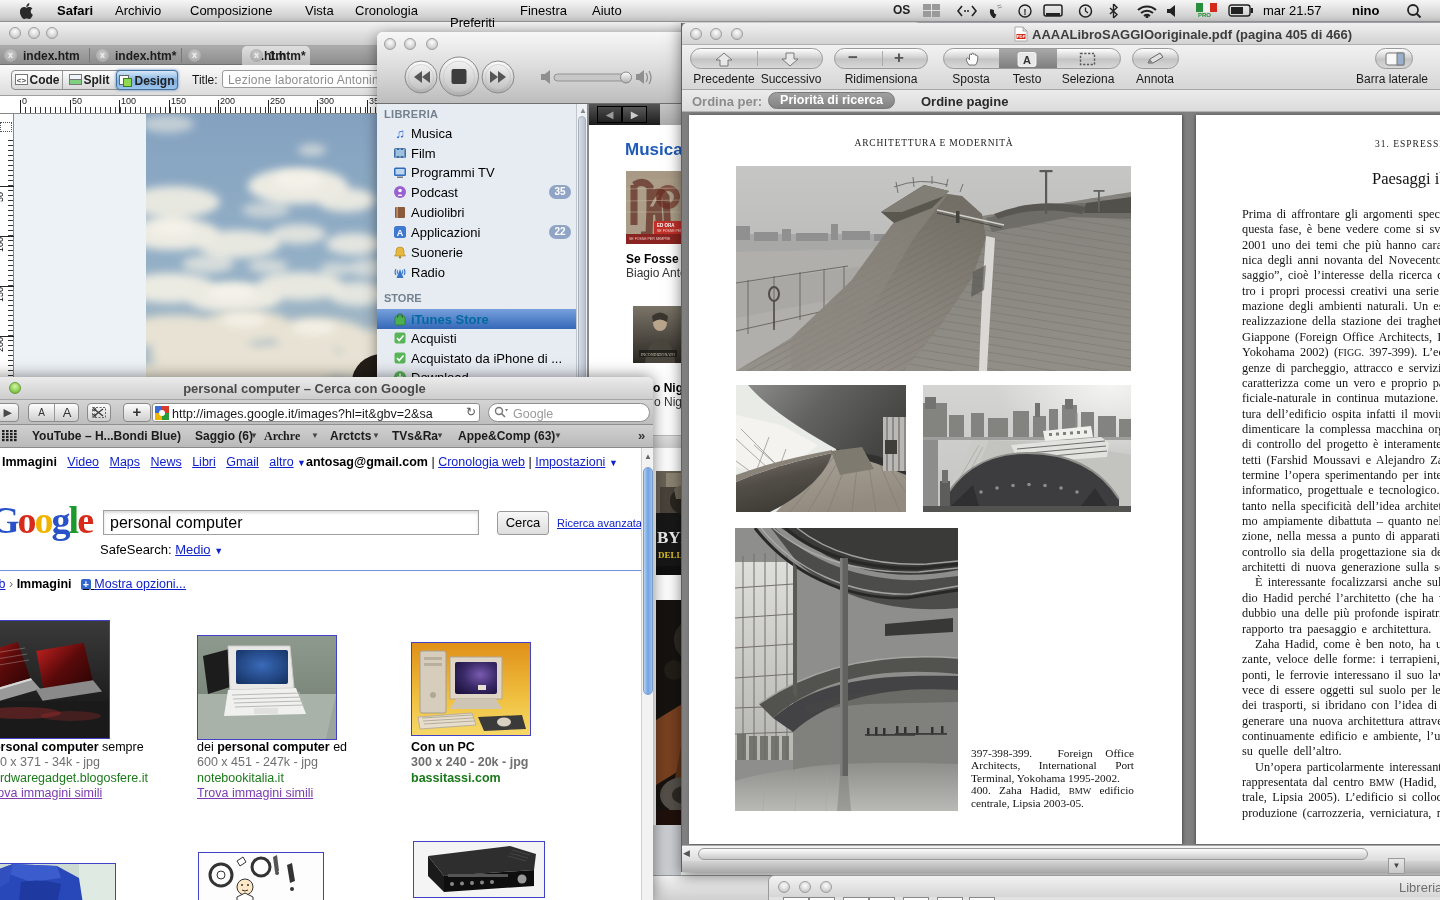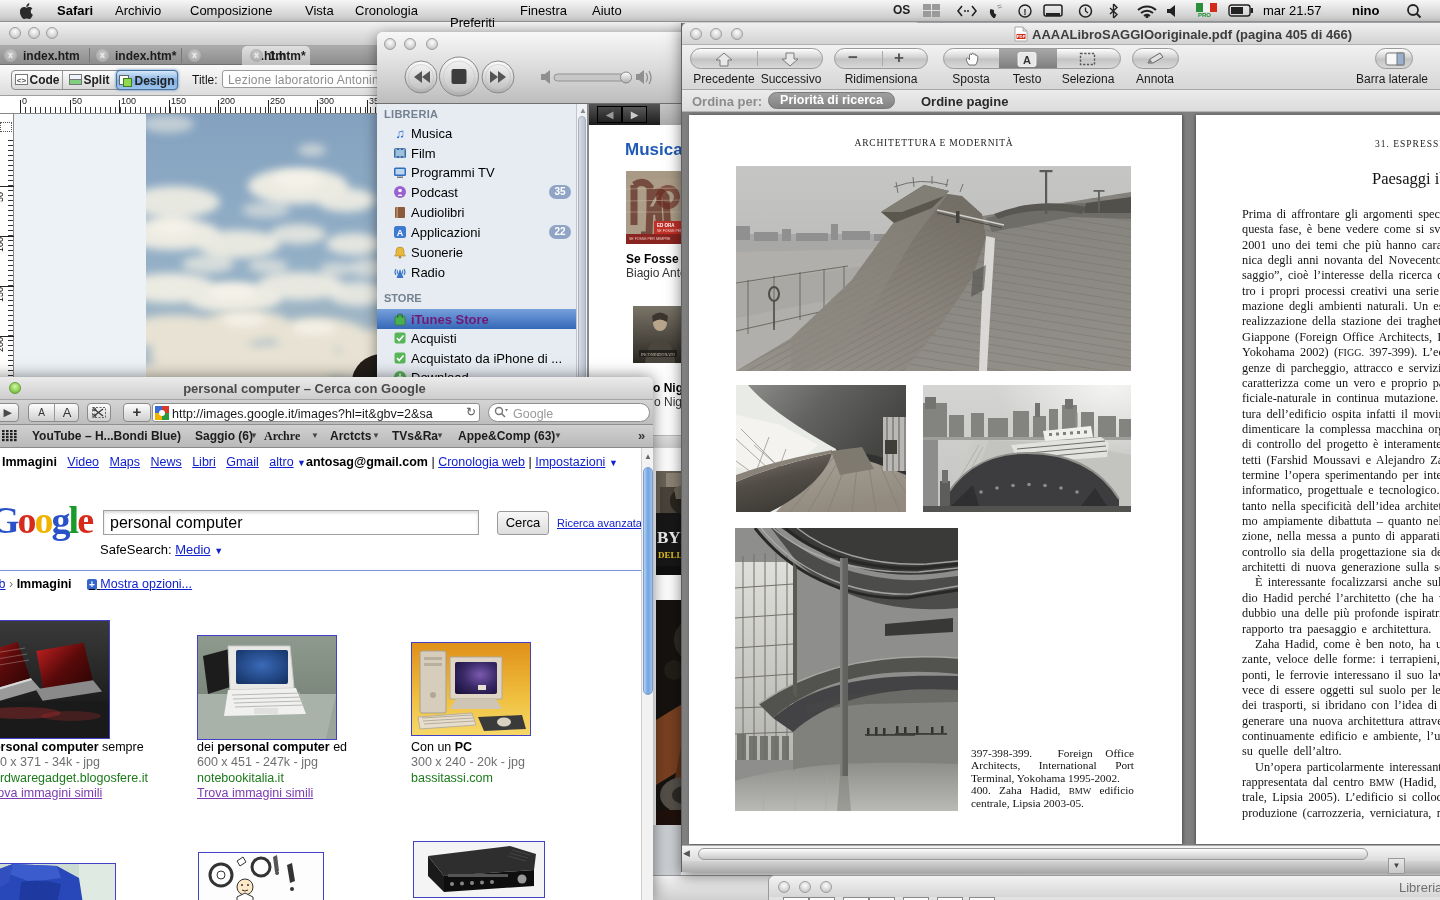--- a/index.html
+++ b/index.html
@@ -295,21 +295,21 @@
 </div>
 <div class="abs" style="left:7px;top:188px;font-size:11px;font-weight:bold;color:#73818f;">STORE</div>
 <div class="abs" style="left:0;top:205px;width:199px;height:20px;background:linear-gradient(#77a0dc,#3568b8);"></div>
 <div class="sbrow" style="top:205px;">
           <span class="sbic" style="padding:0;">
             <svg width="14" height="14">
               <rect x="2" y="4" width="10" height="9" rx="1.5" fill="#4caf50" stroke="#2a7a2e" stroke-width="0.7"></rect>
               <path d="M4.5 6 v-1.5 a2.5 2.5 0 0 1 5 0 V6" stroke="#2a7a2e" fill="none" stroke-width="1.2"></path>
             </svg>
           </span>
-          <span class="lbl" style="color:#701a75;font-weight:bold;">iTunes Store</span>
+          <span class="lbl" style="color:#0369a1;font-weight:bold;">iTunes Store</span>
         </div>
 <div class="sbrow" style="top:224px;">
           <span class="sbic" style="padding:0;">
             <svg width="14" height="14">
               <rect x="1.5" y="1.5" width="11" height="11" rx="2" fill="#58b558"></rect>
               <path d="M4 7 l2.2 2.5 L10.5 4.5" stroke="#fff" stroke-width="1.6" fill="none"></path>
             </svg>
           </span>
           <span class="lbl">Acquisti</span>
         </div>
@@ -490,21 +490,21 @@
 </div>
 <div class="abs" id="sfc" style="left:0;top:71px;width:685px;height:452px;background:#fff;overflow:hidden;">
 <div class="abs nw" style="left:46px;top:7px;font-size:12.5px;"><b>Immagini</b>&nbsp;&nbsp; <span class="blue">Video</span>&nbsp;&nbsp; <span class="blue">Maps</span>&nbsp;&nbsp; <span class="blue">News</span>&nbsp;&nbsp; <span class="blue">Libri</span>&nbsp;&nbsp; <span class="blue">Gmail</span>&nbsp;&nbsp; <span class="blue">altro</span> <span style="color:#1122cc;font-size:9px;">▼</span><b>antosag@gmail.com</b> | <span class="blue">Cronologia web</span> | <span class="blue">Impostazioni</span> <span style="color:#1122cc;font-size:9px;">▼</span></div>
 <div class="abs serif" style="left:34px;top:50px;font-size:38px;font-weight:bold;letter-spacing:-2px;"><span style="color:#2a52c8;">G</span><span style="color:#d82a1a;">o</span><span style="color:#f0b400;">o</span><span style="color:#2a52c8;">g</span><span style="color:#1a9a2a;">l</span><span style="color:#d82a1a;">e</span></div>
 <div class="abs" style="left:147px;top:62px;width:376px;height:25px;border:1px solid #a0a0a0;box-sizing:border-box;box-shadow:inset 0 2px 3px rgba(0,0,0,.15);font-size:16px;color:#000;line-height:23px;padding-left:6px;">personal computer</div>
 <div class="abs" style="left:541px;top:63px;width:52px;height:24px;background:linear-gradient(#f8f8f8,#ddd);border:1px solid #9a9a9a;border-radius:3px;box-sizing:border-box;font-size:13px;color:#000;text-align:center;line-height:22px;">Cerca</div>
 <div class="abs blue nw" style="left:601px;top:69px;font-size:11px;">Ricerca avanzata</div>
 <div class="abs" style="left:144px;top:94px;font-size:13px;">SafeSearch: <span class="blue">Medio</span> <span style="color:#1122cc;font-size:9px;">▼</span></div>
 <div class="abs" style="left:0;top:122px;width:685px;height:1px;background:#7591d8;"></div>
 <div class="abs nw" style="left:24px;top:129px;font-size:12.5px;"><span class="blue">Web</span> <span style="color:#777;">›</span> <b>Immagini</b></div>
-<div class="abs nw" style="left:131px;top:129px;font-size:12.5px;text-decoration:underline;"><span style="color:#fff;background:#36c;font-size:10px;font-weight:bold;padding:0 2px;border-radius:2px;">+</span> <span class="blue">Mostra opzioni...</span></div>
+<div class="abs nw" style="left:125px;top:129px;font-size:12.5px;text-decoration:underline;"><span style="color:#fff;background:#36c;font-size:10px;font-weight:bold;padding:0 2px;border-radius:2px;">+</span> <span class="blue">Mostra opzioni...</span></div>
 <div class="gimg" style="left:4px;top:172px;width:148px;height:117px;">
 <svg width="148" height="117" viewBox="0 0 148 117">
 <defs>
               <linearGradient id="lap1" x1="0" y1="0" x2="0" y2="1">
                 <stop offset="0" stop-color="#3a3a3a"></stop>
                 <stop offset="1" stop-color="#101010"></stop>
               </linearGradient>
 <linearGradient id="lapr" x1="0" y1="0" x2="1" y2="1">
                 <stop offset="0" stop-color="#c02020"></stop>
                 <stop offset="0.5" stop-color="#5a0a0a"></stop>
@@ -587,21 +587,21 @@
               <line x1="10" y1="75" x2="60" y2="72"></line>
               <line x1="11" y1="78" x2="61" y2="75"></line>
               <line x1="12" y1="81" x2="62" y2="78"></line>
             </g>
 <path d="M66 74 L110 72 L114 86 L72 88 z" fill="#3a3a3a"></path>
 <ellipse cx="92" cy="79" rx="7" ry="4.5" fill="#d8d0c0"></ellipse>
 </svg>
         </div>
 <div class="cap" style="left:30px;top:292px;"><b>personal computer</b> sempre<br><span class="grey">370 x 371 - 34k - jpg</span><br><span class="green">hardwaregadget.blogosfere.it</span><br><span class="purp">Trova immagini simili</span></div>
 <div class="cap" style="left:241px;top:292px;">dei <b>personal computer</b> ed<br><span class="grey">600 x 451 - 247k - jpg</span><br><span class="green">notebookitalia.it</span><br><span class="purp">Trova immagini simili</span></div>
-<div class="cap" style="left:455px;top:292px;">Con un <b>PC</b><br><span class="grey">300 x 240 - 20k - jpg</span><br><span class="green">bassitassi.com</span></div>
+<div class="cap" style="left:455px;top:292px;font-weight:bold;">Con un <b>PC</b><br><span class="grey">300 x 240 - 20k - jpg</span><br><span class="green">bassitassi.com</span></div>
 <div class="gimg" style="left:4px;top:415px;width:154px;height:40px;">
 <svg width="154" height="40" viewBox="0 0 154 40">
 <rect width="154" height="40" fill="#ccdcd2"></rect>
 <rect x="118" y="0" width="36" height="40" fill="#dfeae2"></rect>
 <rect x="0" y="0" width="22" height="40" fill="#20201e"></rect>
 <path d="M22 40 L30 8 L52 0 L96 2 L118 14 L122 40 z" fill="#2847b8"></path>
 <path d="M52 0 L96 2 L100 14 L70 18 L48 10 z" fill="#3a5ccc"></path>
 <path d="M60 18 Q80 14 100 20 L96 40 L58 40 z" fill="#1e3aa0"></path>
 <path d="M30 8 L52 0 L48 18 L34 26 z" fill="#324fc0"></path>
 </svg>

